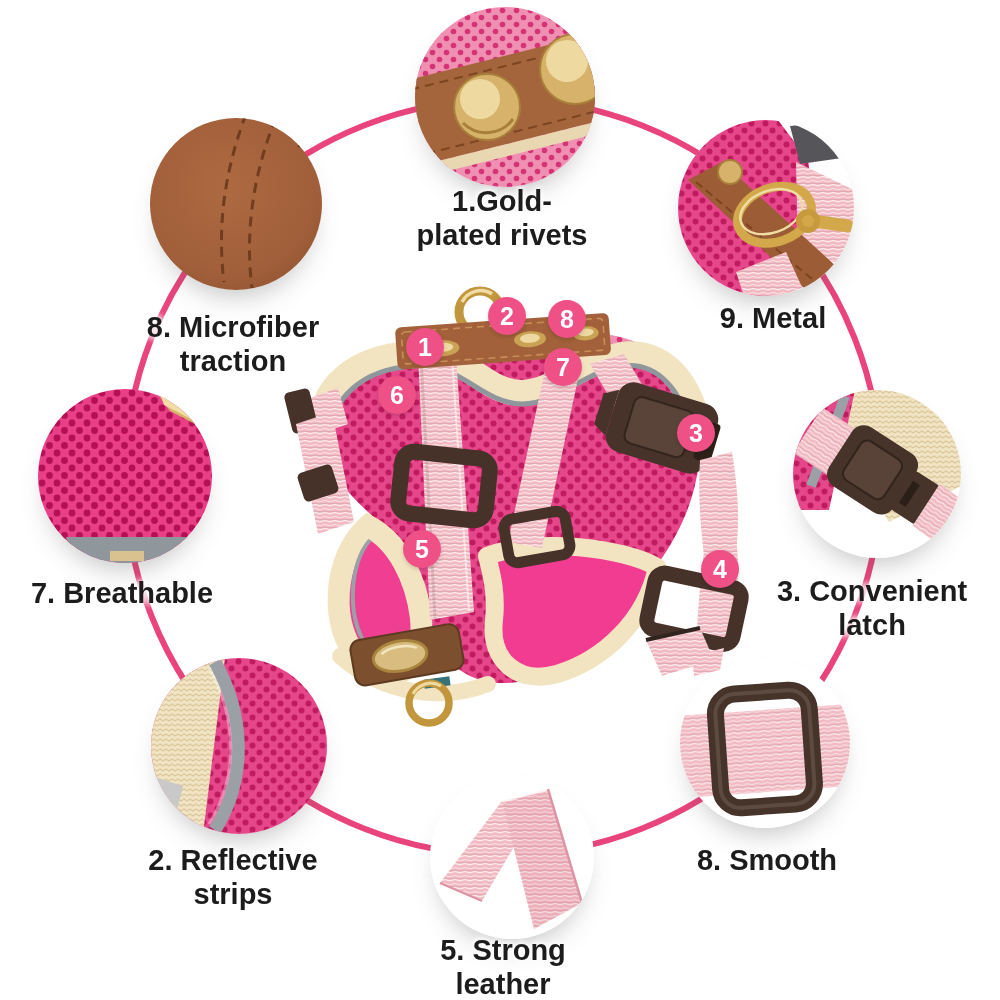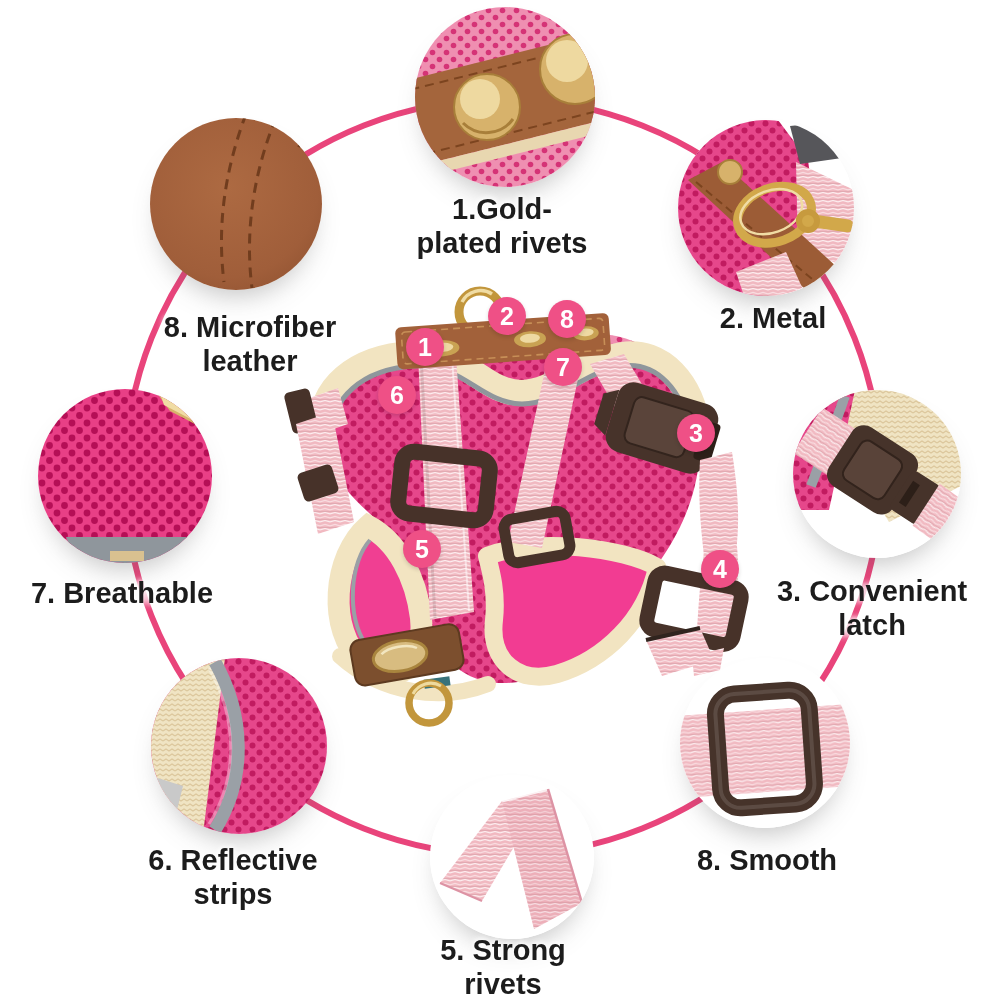--- a/index.html
+++ b/index.html
@@ -245,43 +245,43 @@
 
   <div class="badge" style="left:406px;top:328px">1</div>
   <div class="badge" style="left:488px;top:297px">2</div>
   <div class="badge" style="left:677px;top:414px">3</div>
   <div class="badge" style="left:701px;top:550px">4</div>
   <div class="badge" style="left:403px;top:530px">5</div>
   <div class="badge" style="left:378px;top:376px">6</div>
   <div class="badge" style="left:544px;top:348px">7</div>
   <div class="badge" style="left:548px;top:300px">8</div>
 
-  <div class="label" style="left:352px;top:192px">
+  <div class="label" style="left:352px;top:184px">
     <span>1.Gold-</span><br>
     <span>plated rivets</span>
   </div>
   <div class="label" style="left:623px;top:301px">
-    <span>2. Metal</span><br>
+    <span>9. Metal</span><br>
   </div>
   <div class="label" style="left:722px;top:574px">
     <span>3. Convenient</span><br>
     <span>latch</span>
   </div>
   <div class="label" style="left:617px;top:843px">
     <span>8. Smooth</span><br>
   </div>
   <div class="label" style="left:353px;top:933px">
     <span>5. Strong</span><br>
-    <span>rivets</span>
+    <span>leather</span>
   </div>
   <div class="label" style="left:83px;top:843px">
-    <span>6. Reflective</span><br>
+    <span>2. Reflective</span><br>
     <span>strips</span>
   </div>
   <div class="label" style="left:-28px;top:576px">
     <span>7. Breathable</span><br>
   </div>
-  <div class="label" style="left:100px;top:310px">
+  <div class="label" style="left:83px;top:310px">
     <span>8. Microfiber</span><br>
-    <span>leather</span>
+    <span>traction</span>
   </div>
 
 </div>
 
 </body></html>

